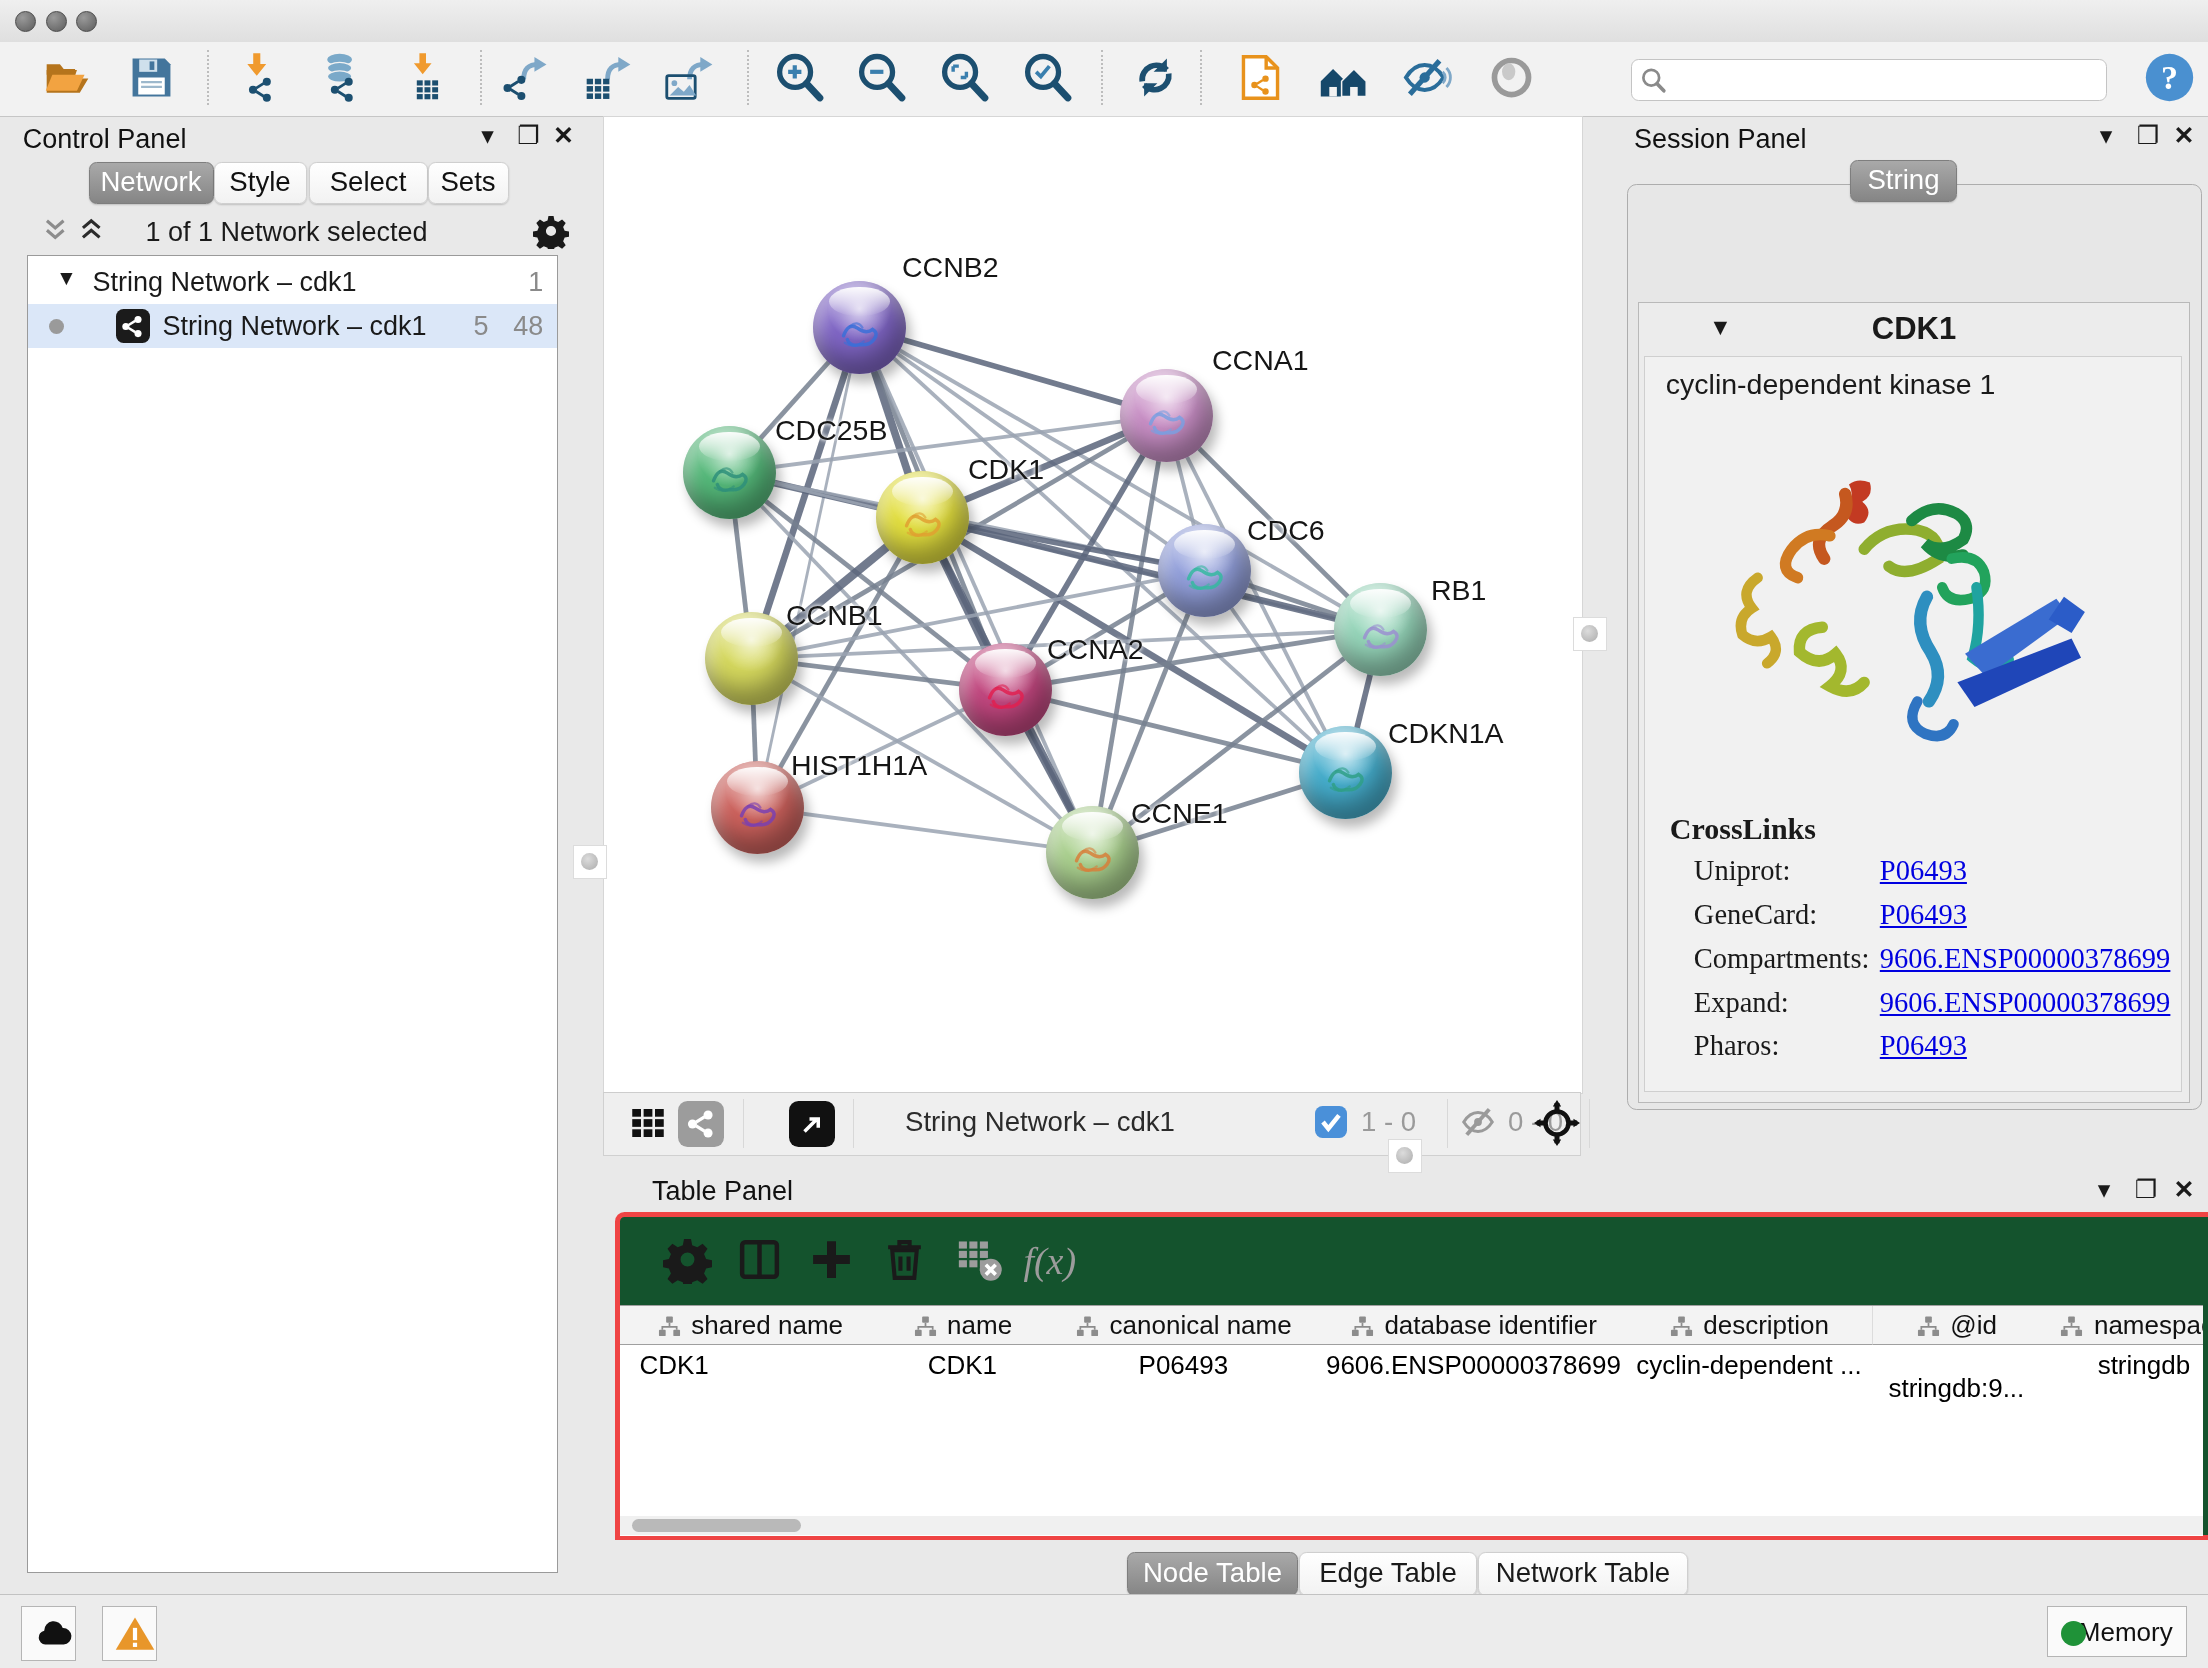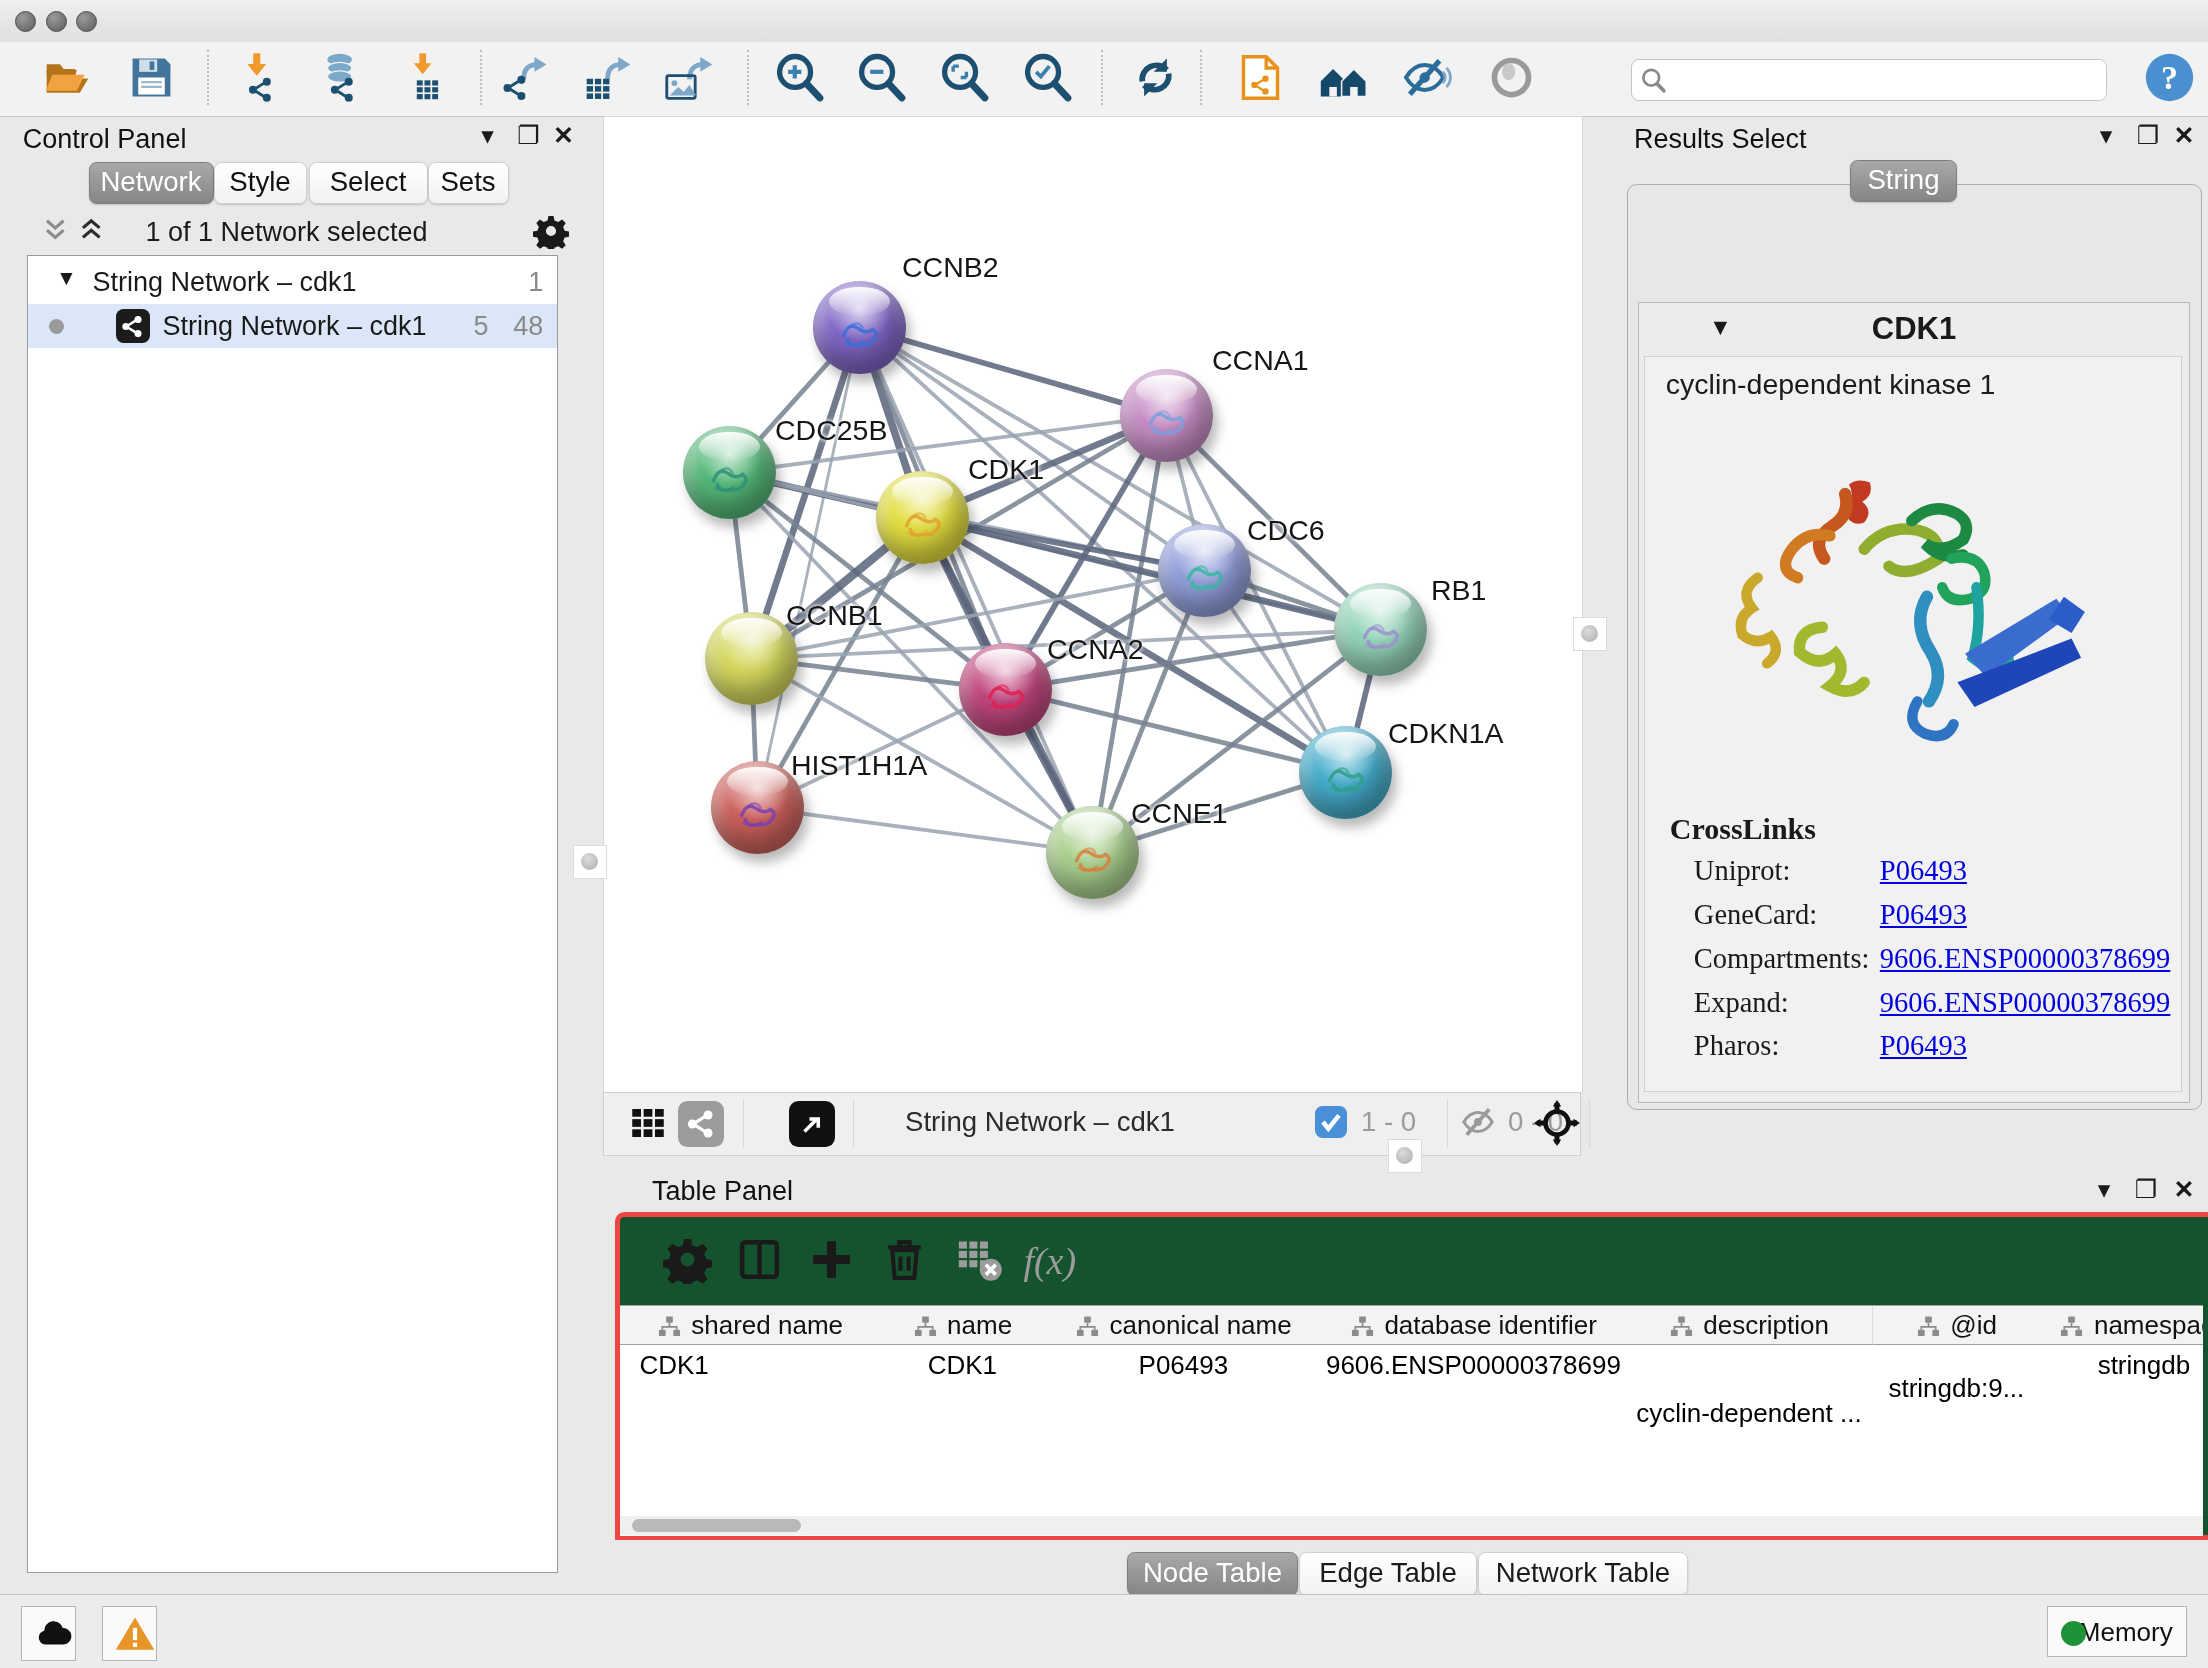--- a/index.html
+++ b/index.html
@@ -500,21 +500,21 @@
       <span class="ntb-sep" style="left:985px"></span>
       <button class="abs" style="left:923px;top:5.7px;width:49px;height:49px;border:none;background:none;color:#111;left:924px">
         <svg viewBox="0 0 24 24" width="46" height="46">
             <use href="#i-target"></use>
           </svg>
       </button>
     </div>
   </div>
 
   <div id="results-panel">
-    <span class="panel-title abs" style="left:51px;top:7.6px">Results Select</span>
+    <span class="panel-title abs" style="left:51px;top:7.6px">Session Panel</span>
     <button class="panel-ctl" style="left:502px">▾</button>
     <button class="panel-ctl" style="left:544px">❐</button>
     <button class="panel-ctl" style="left:580px;font-weight:bold">✕</button>
 
     <div class="graybox" id="rp-outer"></div>
     <div class="tab sel abs" style="left:267px;top:44px;width:105px;z-index:3">String</div>
 
 
     <div class="abs" id="rp-entry">
       <div id="rp-entry-head">
@@ -611,21 +611,21 @@
               </svg><span>@id</span></div>
             <div class="th" style="left: 1419px; width: 209px;"><svg viewBox="0 0 26 24">
                 <use href="#i-tree"></use>
               </svg><span>namespace</span></div>
           </div>
         <div id="nt-row">
             <div class="td" style="left: 0px; width: 240px; text-align: left; padding-left: 19px;">CDK1</div>
             <div class="td" style="left: 259px; width: 166px;">CDK1</div>
             <div class="td" style="left: 425px; width: 276px;">P06493</div>
             <div class="td" style="left: 701px; width: 304px;">9606.ENSP00000378699</div>
-            <div class="td" style="left: 1005px; width: 247px; margin-top: 48px;">cyclin-dependent ...</div>
+            <div class="td" style="left: 1005px; width: 247px;">cyclin-dependent ...</div>
             <div class="td" style="left: 1253px; width: 166px; margin-top: 23px;">stringdb:9...</div>
             <div class="td" style="left: 1419px; width: 209px;">stringdb</div>
           </div>
       </div>
       <div id="tp-scroll">
         <div id="tp-thumb"></div>
       </div>
     </div>
     <div class="btab sel" style="left:524px;width:169px">Node Table</div>
     <div class="btab" style="left:696px;width:176px">Edge Table</div>

